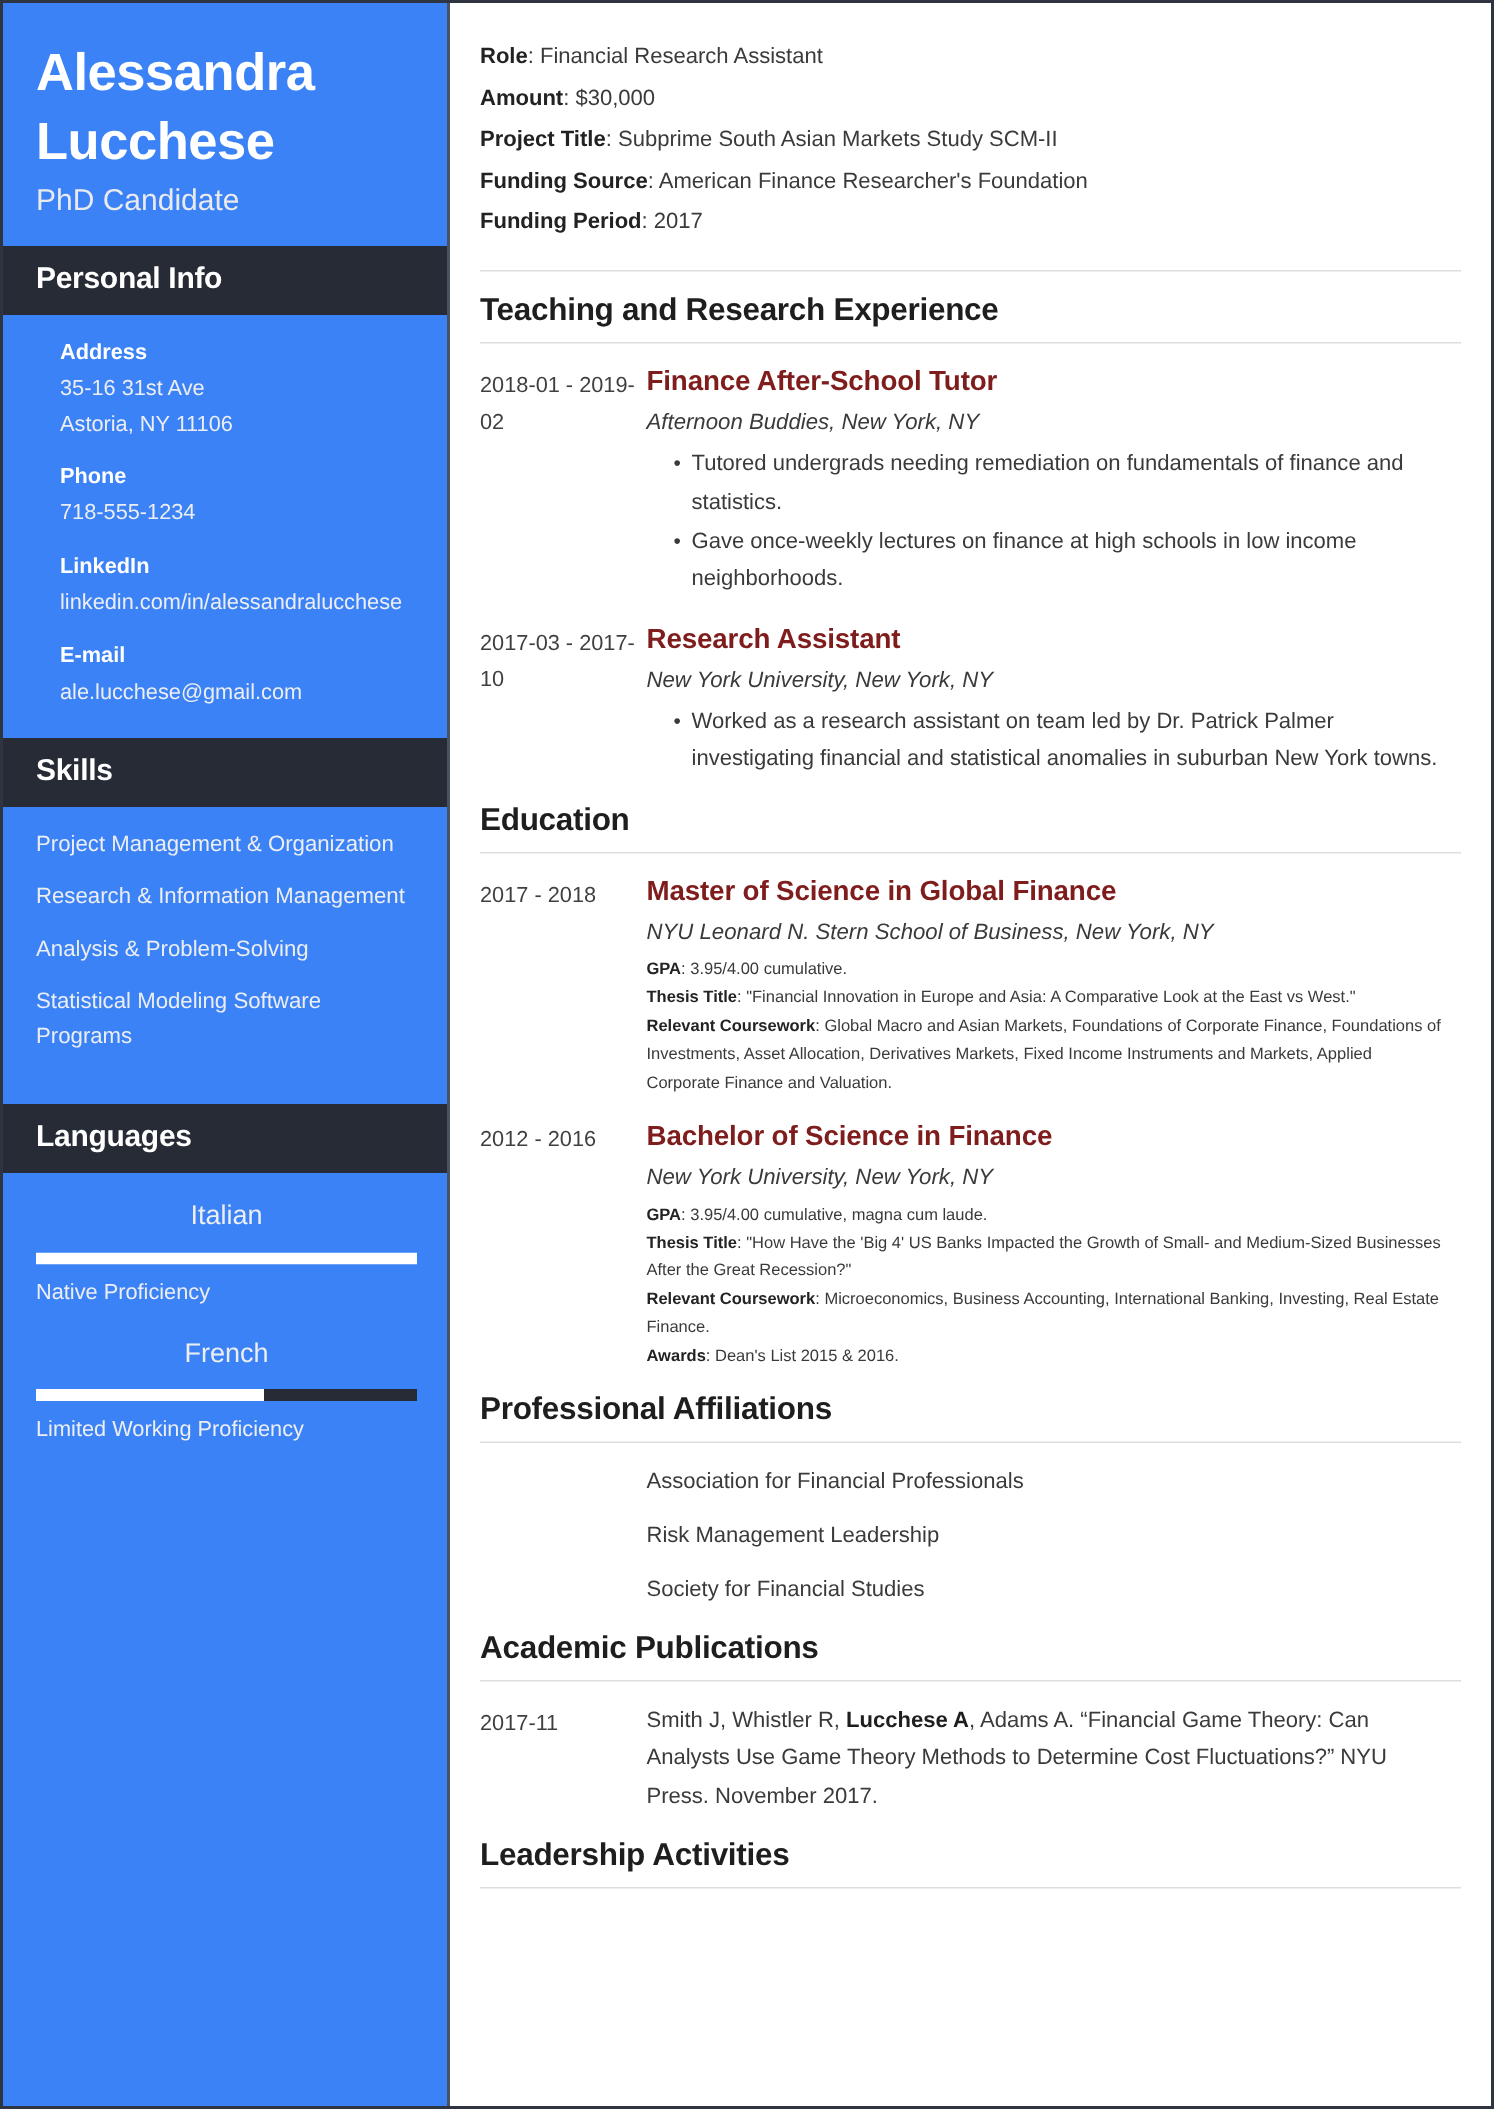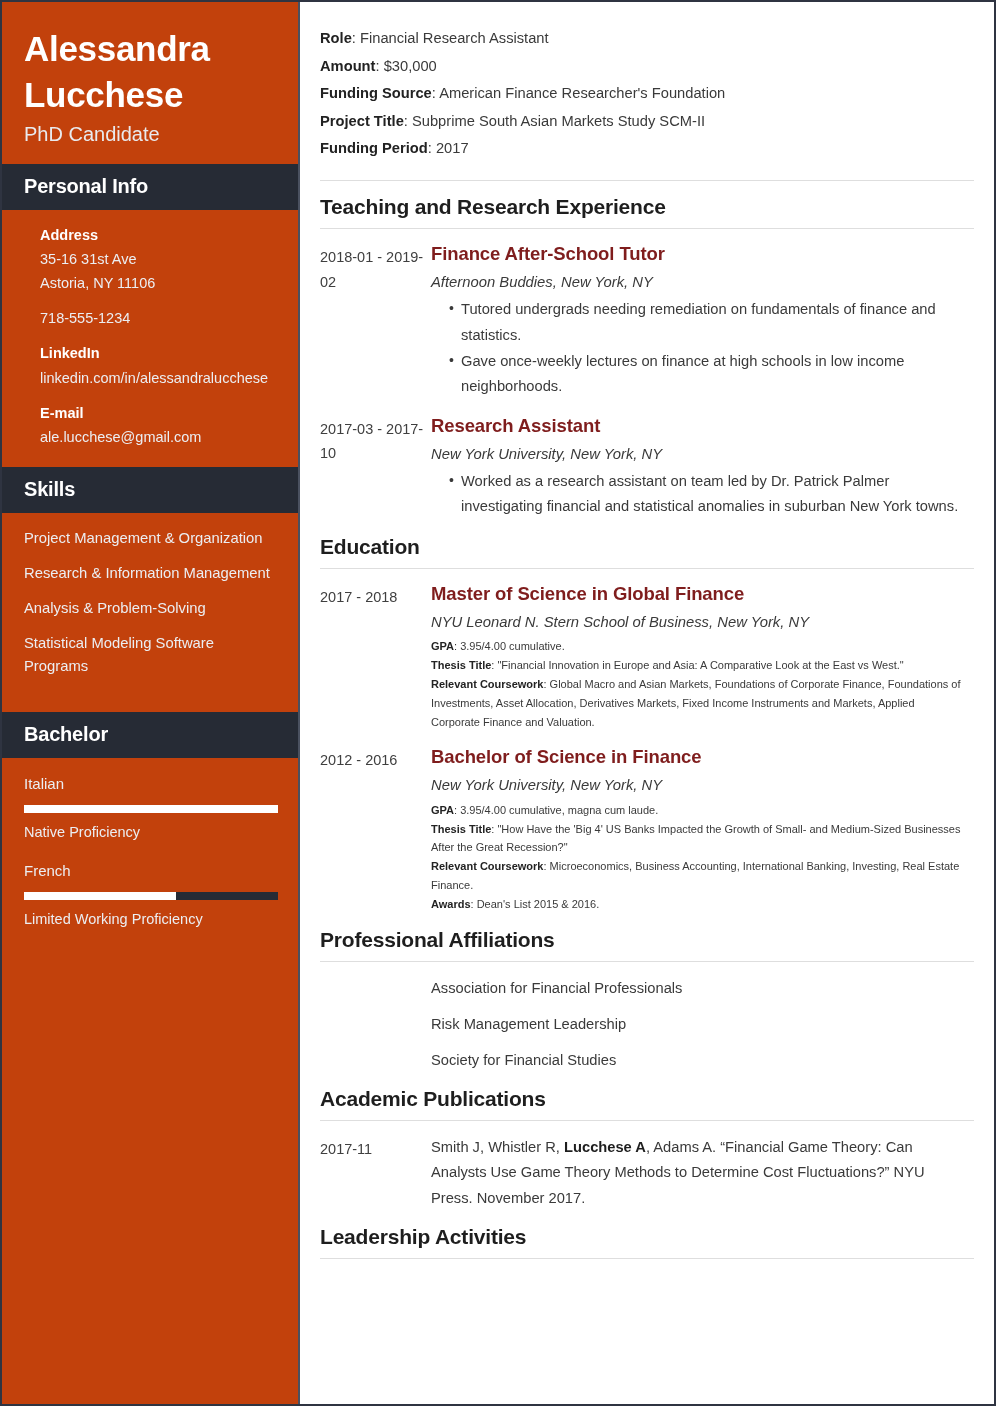--- a/index.html
+++ b/index.html
@@ -19,21 +19,21 @@
     border: 2px solid #2f3441;
     background: #ffffff;
     overflow: hidden;
     display: flex;
   }
 
   
   .sidebar {
     width: 298px;
     flex: 0 0 298px;
-    background: #c2410c;
+    background: #3b82f6;
     color: #ffffff;
     box-sizing: border-box;
     position: relative;
   }
   .sidebar::after {
     content: "";
     position: absolute;
     top: 0; right: 0; bottom: 0;
     width: 2px;
     background: #4a5160;
@@ -84,23 +84,24 @@
   .skill-item {
     font-size: 14.8px;
     color: #eceef2;
     line-height: 1.55;
     margin-bottom: 12px;
   }
   .skill-item:last-child { margin-bottom: 16px; }
 
   .lang-block { margin-bottom: 14px; }
   .lang-name {
-    font-size: 15px;
+    font-size: 18px;
     color: #eceef2;
     margin-bottom: 9px;
+    text-align: center;
   }
   .lang-track {
     height: 8px;
     background: #262b35;
     width: 100%;
     position: relative;
     overflow: hidden;
   }
   .lang-fill {
     height: 100%;
@@ -226,41 +227,42 @@
     </div>
 
     <div class="side-head">Personal Info</div>
     <div class="side-body">
       <div class="contact-group">
         <div class="contact-label">Address</div>
         <div class="contact-value" style="white-space:pre-line">35-16 31st Ave
 Astoria, NY 11106</div>
       </div>
       <div class="contact-group">
+        <div class="contact-label">Phone</div>
         <div class="contact-value">718-555-1234</div>
       </div>
       <div class="contact-group">
         <div class="contact-label">LinkedIn</div>
         <div class="contact-value">linkedin.com/in/alessandralucchese</div>
       </div>
       <div class="contact-group">
         <div class="contact-label">E-mail</div>
         <div class="contact-value">ale.lucchese@gmail.com</div>
       </div>
     </div>
 
     <div class="side-head">Skills</div>
     <div class="side-body">
       <div class="skill-item">Project Management &amp; Organization</div>
       <div class="skill-item">Research &amp; Information Management</div>
       <div class="skill-item">Analysis &amp; Problem-Solving</div>
       <div class="skill-item">Statistical Modeling Software Programs</div>
     </div>
 
-    <div class="side-head">Bachelor</div>
+    <div class="side-head">Languages</div>
     <div class="side-body">
       <div class="lang-block">
         <div class="lang-name">Italian</div>
         <div class="lang-track">
           <div class="lang-fill" style="width: 100%;"></div>
         </div>
         <div class="lang-level">Native Proficiency</div>
       </div>
       <div class="lang-block">
         <div class="lang-name">French</div>
@@ -276,24 +278,24 @@
   <main class="main">
 
     <div class="summary-block">
       <div class="summary-row">
         <b>Role</b><span>: </span><span>Financial Research Assistant</span>
       </div>
       <div class="summary-row">
         <b>Amount</b><span>: </span><span>$30,000</span>
       </div>
       <div class="summary-row">
+        <b>Project Title</b><span>: </span><span>Subprime South Asian Markets Study SCM-II</span>
+      </div>
+      <div class="summary-row">
         <b>Funding Source</b><span>: </span><span>American Finance Researcher's Foundation</span>
-      </div>
-      <div class="summary-row">
-        <b>Project Title</b><span>: </span><span>Subprime South Asian Markets Study SCM-II</span>
       </div>
       <div class="summary-row">
         <b>Funding Period</b><span>: </span><span>2017</span>
       </div>
     </div>
 
     <hr class="rule top">
 
     <section class="section">
       <h2 class="section-title">Teaching and Research Experience</h2>

